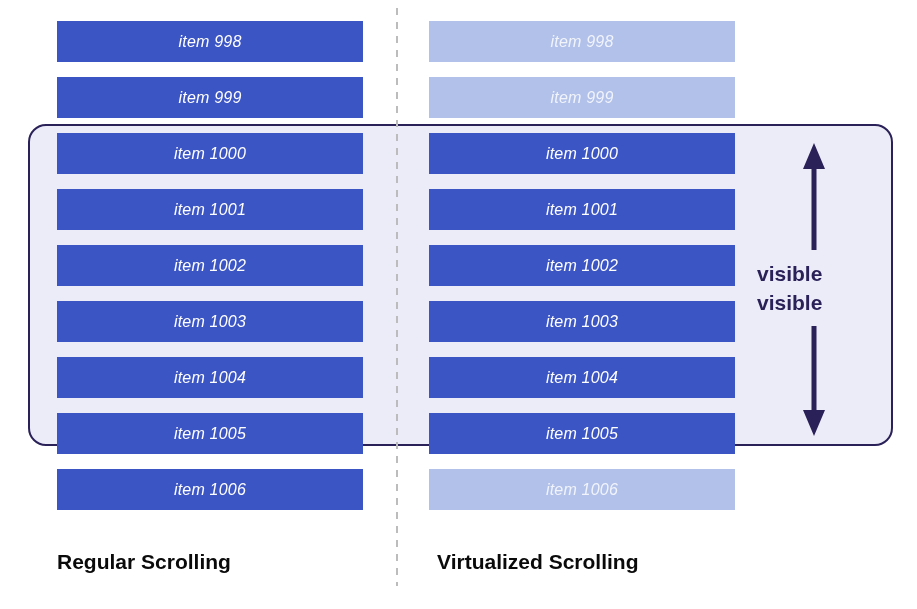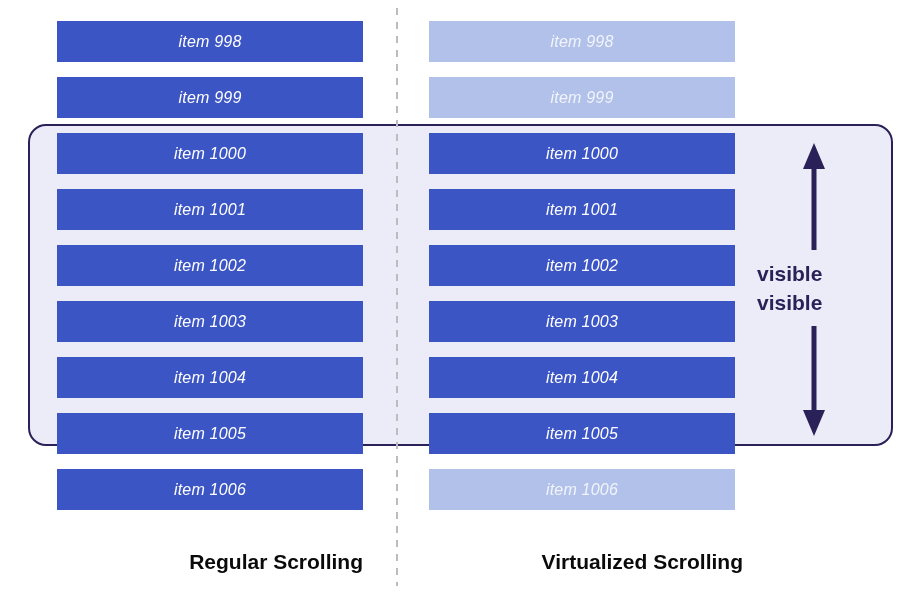--- a/index.html
+++ b/index.html
@@ -59,21 +59,21 @@
     font-style: italic;
   }
   .bar.virtualized {
     background: #b2c1e9;
     color: rgba(255, 255, 255, 0.82);
   }
   .col-title {
     position: absolute;
     top: 550px;
     width: 306px;
-    text-align: right;
+    text-align: left;
     font-size: 21px;
     font-weight: bold;
     color: #0a0a0a;
     z-index: 3;
   }
   .col-title-left  { left: 57px; }
   .col-title-right { left: 437px; }
   .arrow-svg {
     position: absolute;
     z-index: 3;

